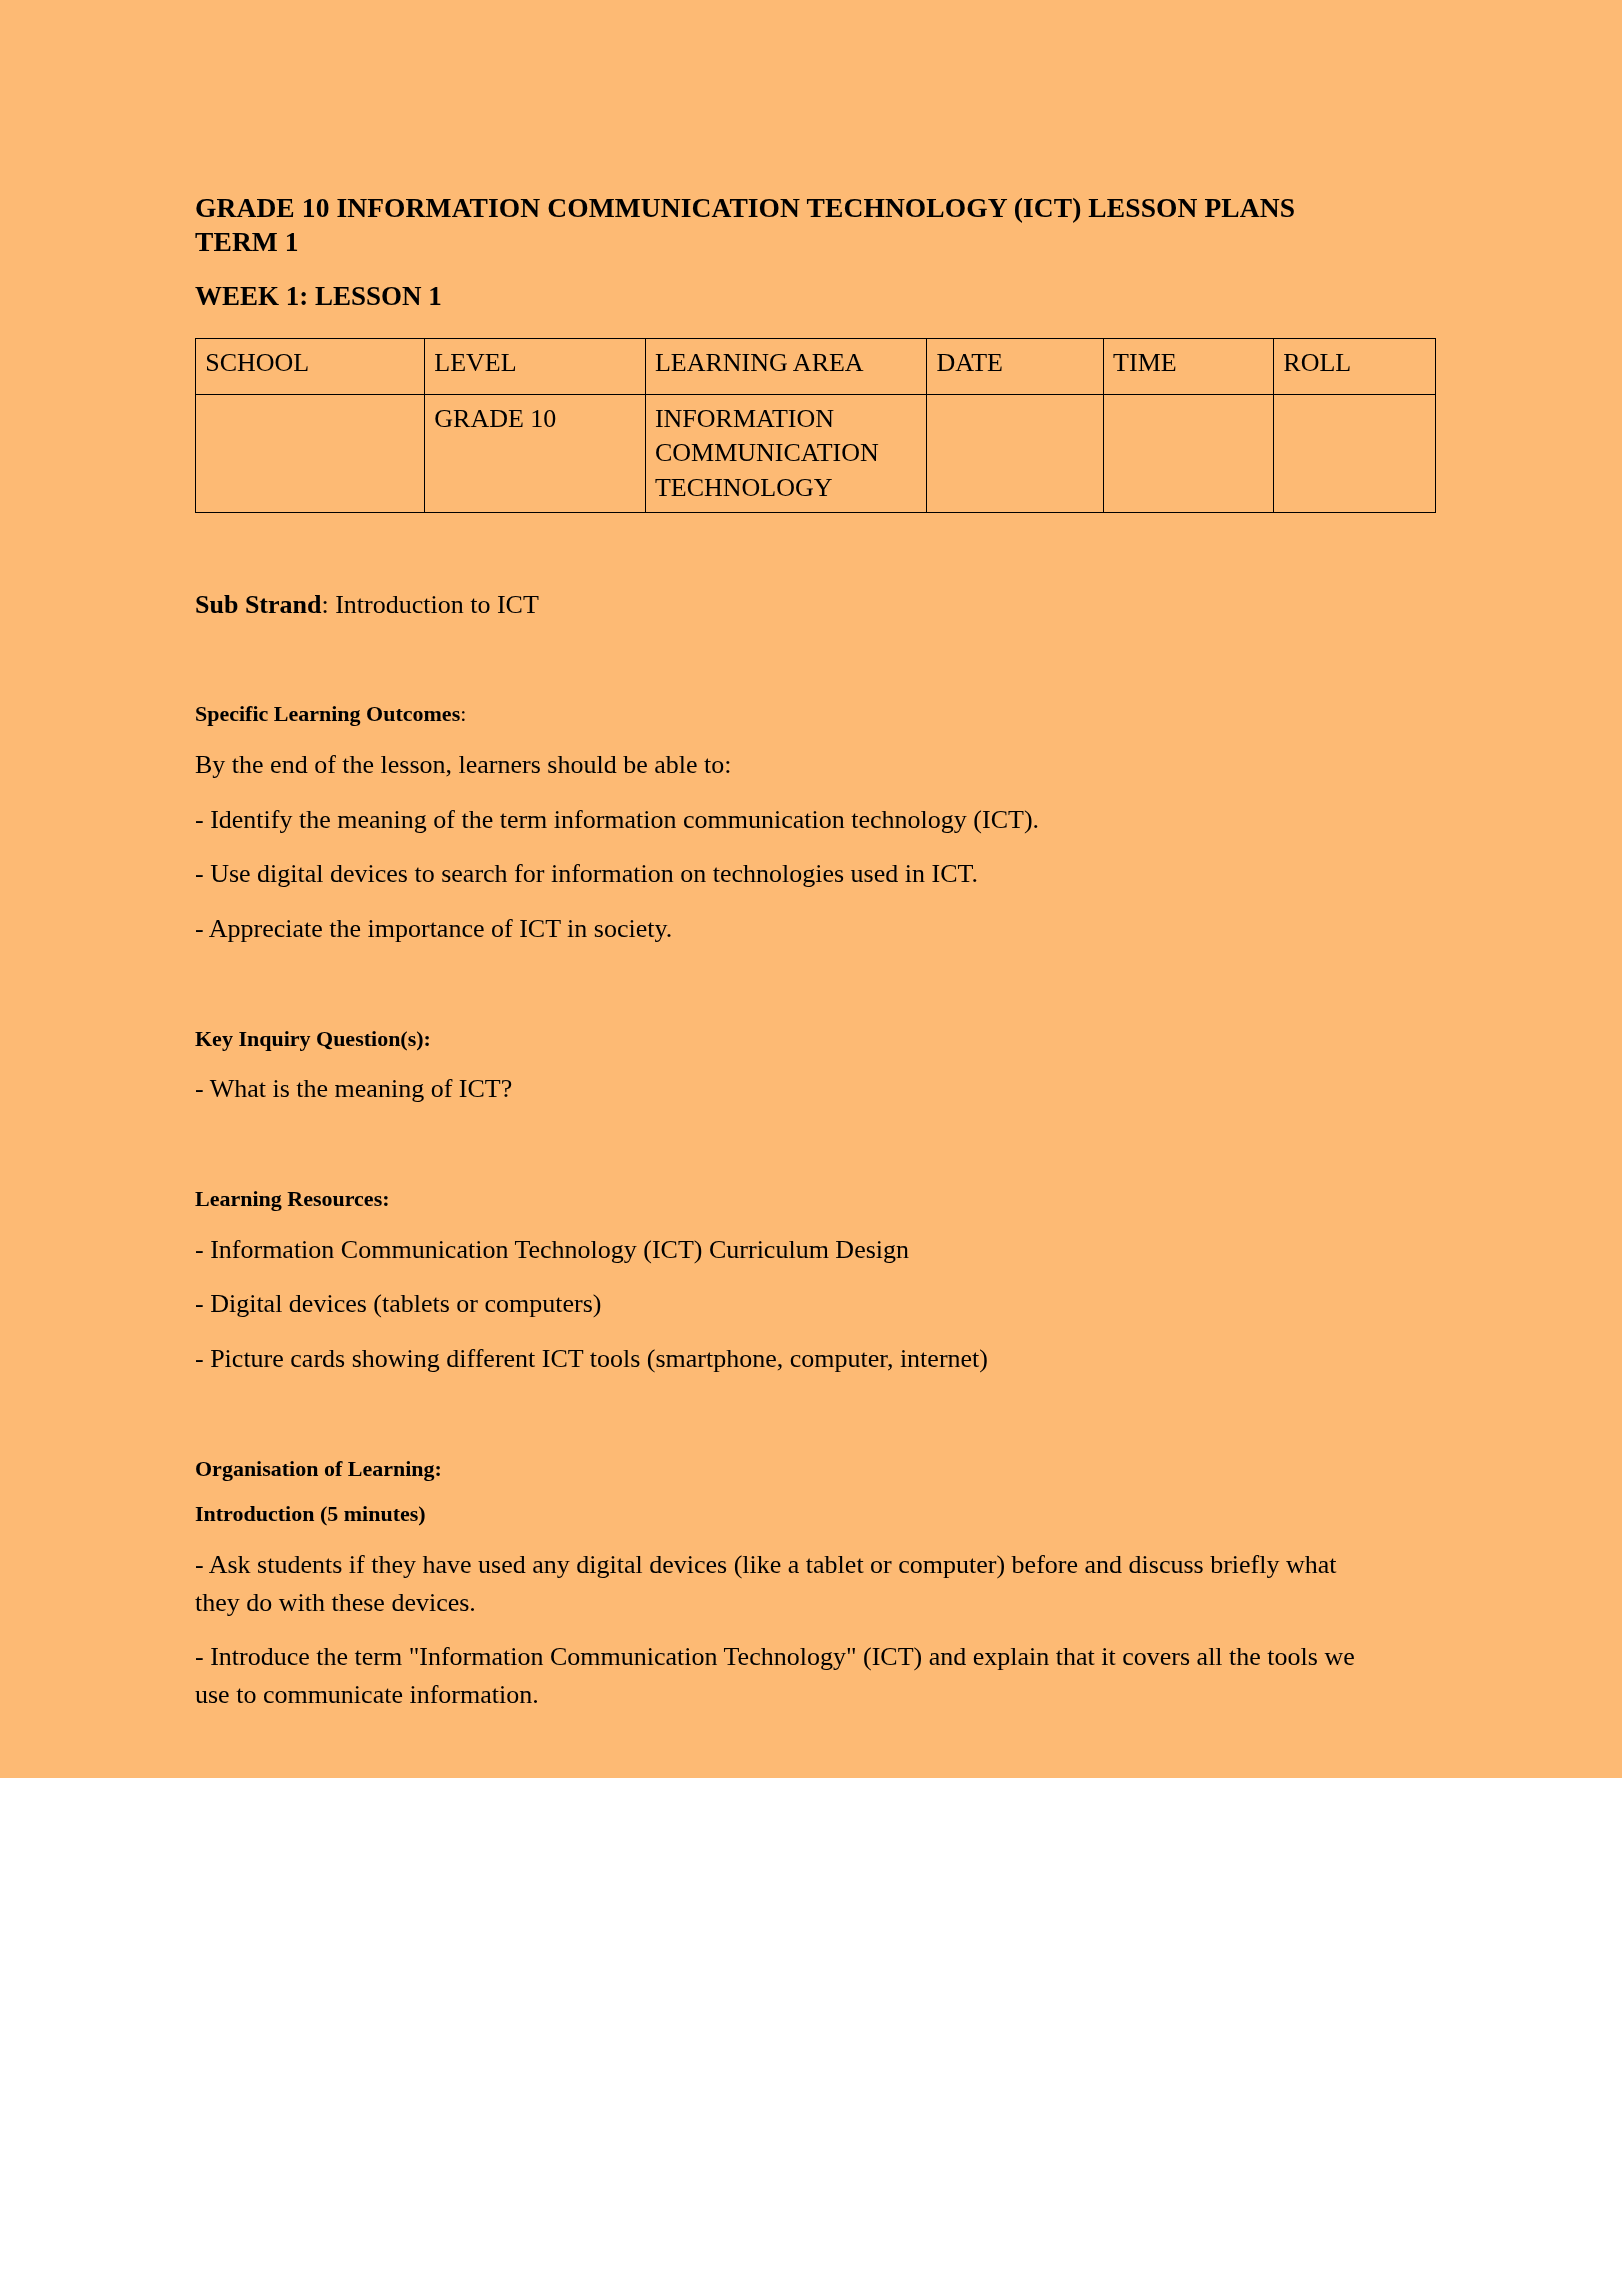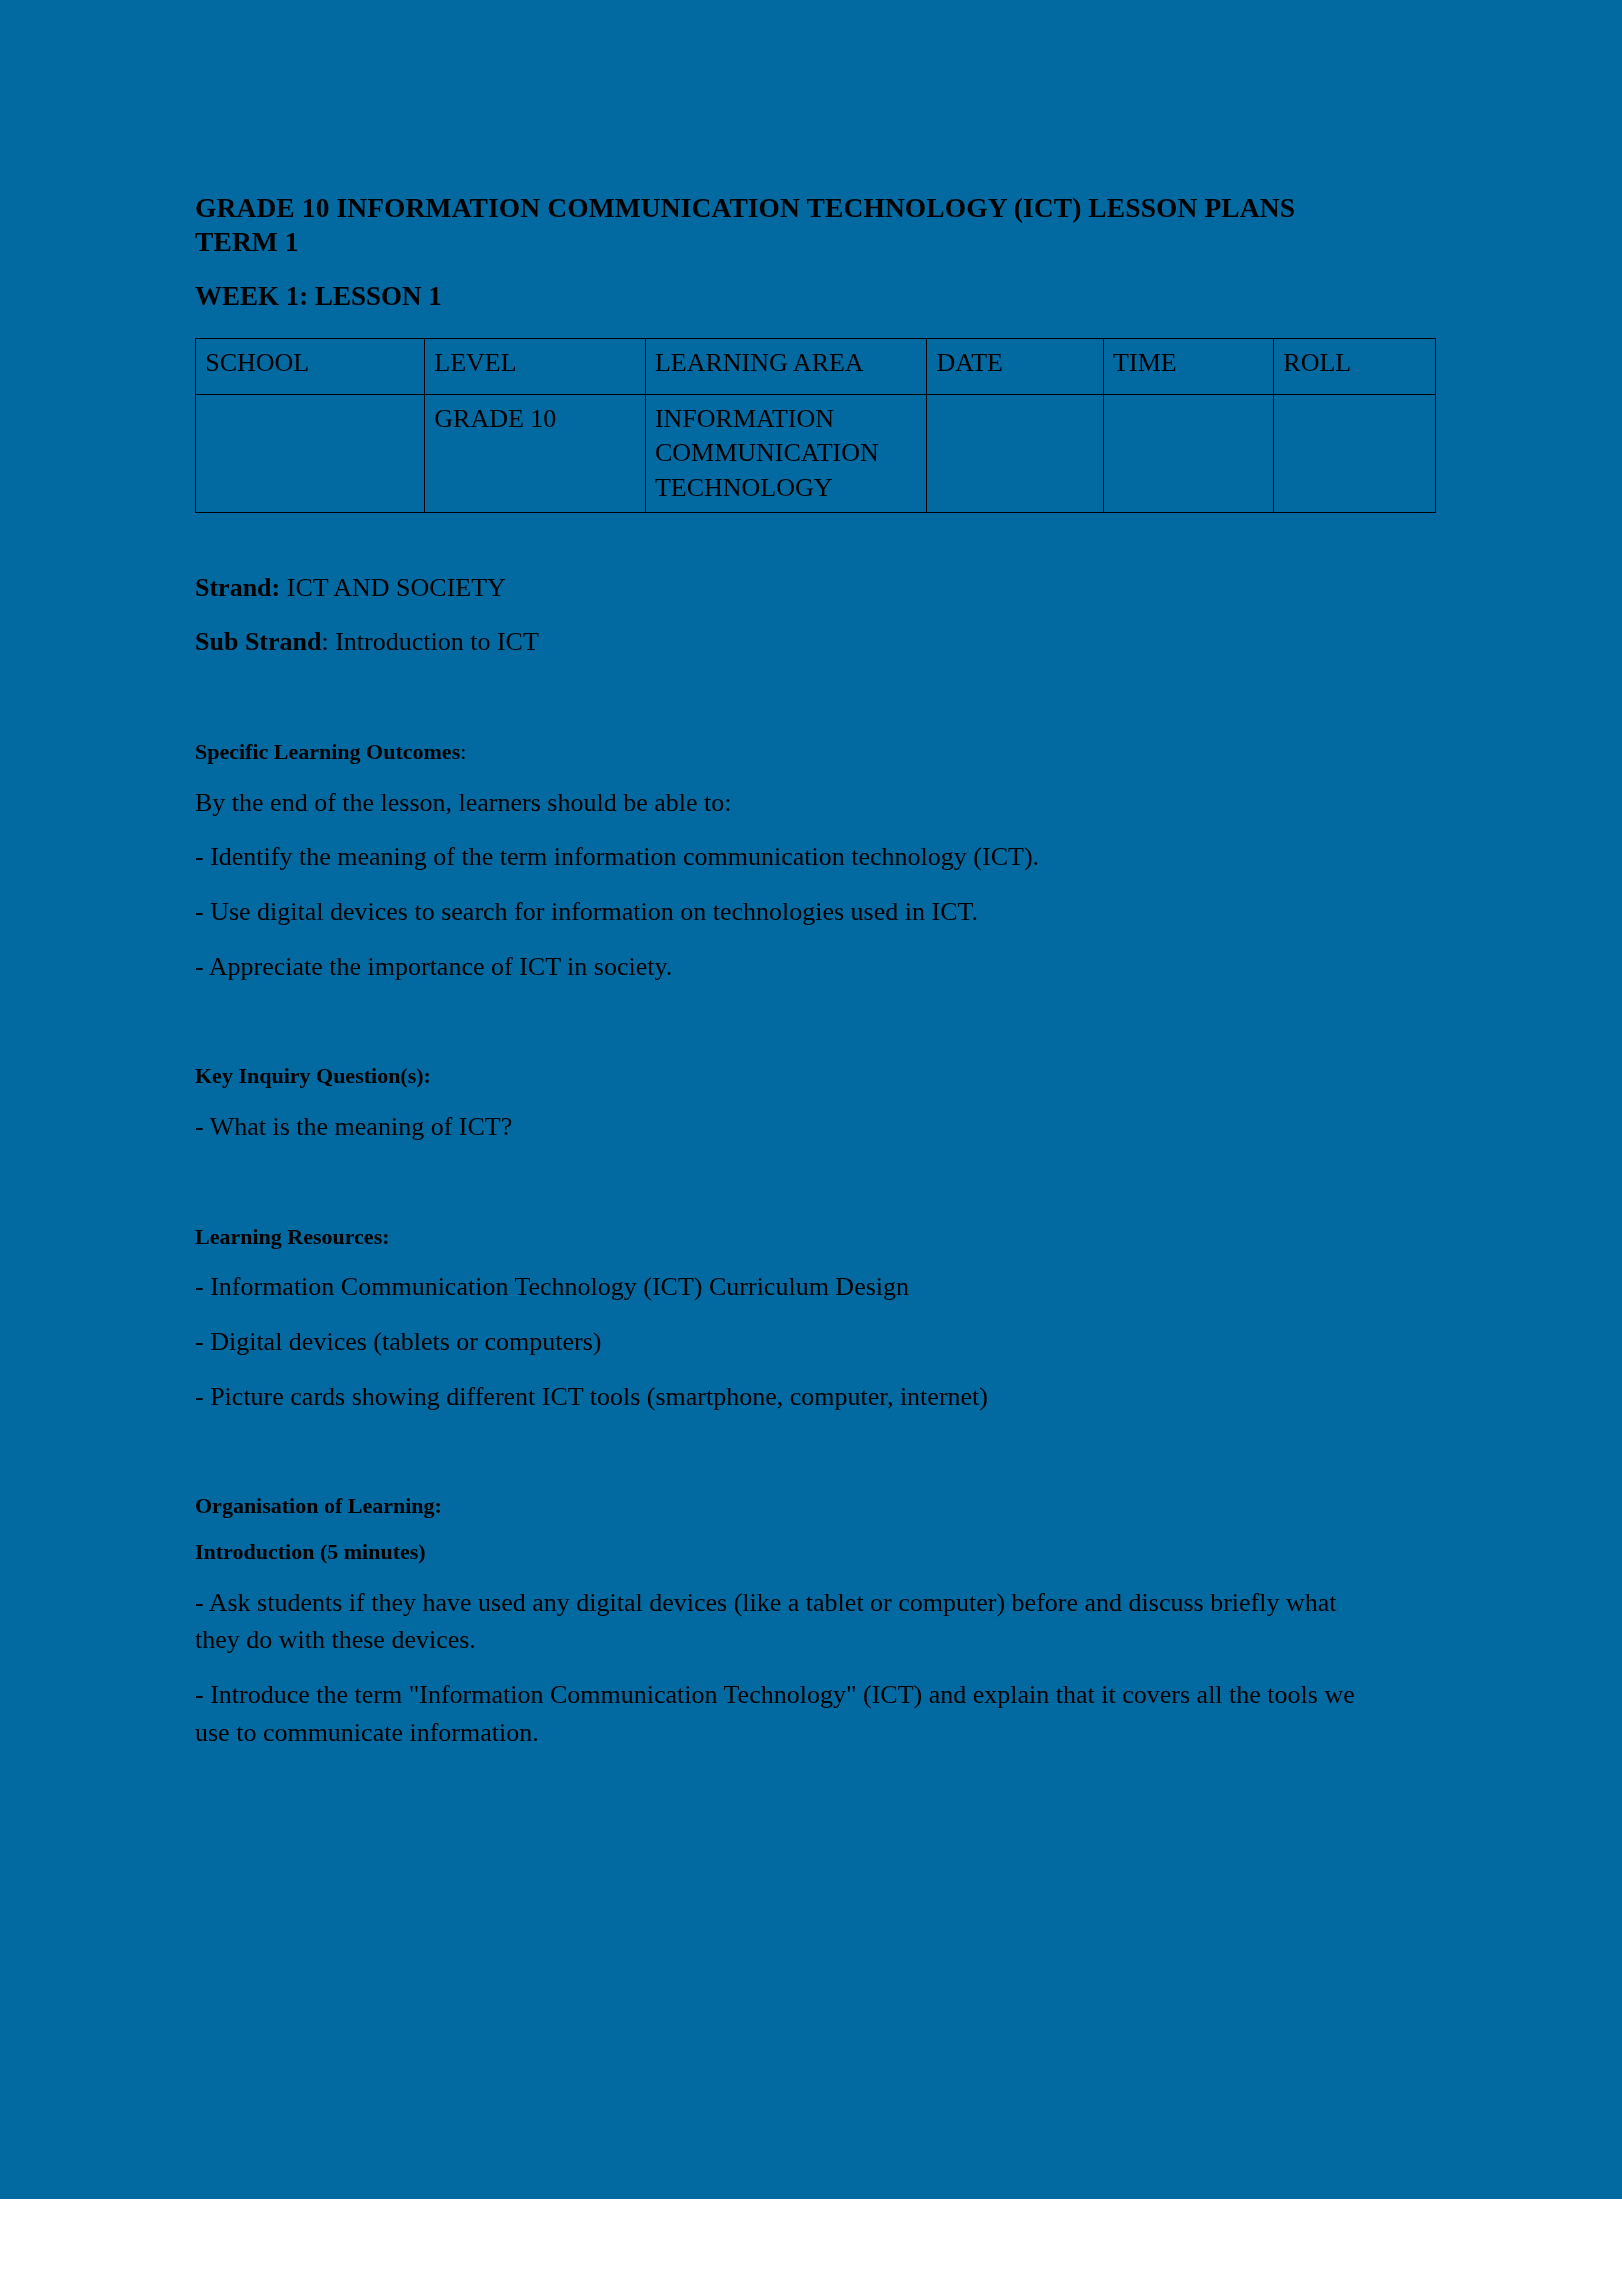--- a/index.html
+++ b/index.html
@@ -4,22 +4,22 @@
 <title>Grade 10 ICT Lesson Plan</title>
 <style>
   html, body {
     margin: 0;
     padding: 0;
     background: #ffffff;
   }
   .page {
     position: relative;
     width: 1623px;
-    height: 2199px;
-    background: #0369a1;
+    height: 1778px;
+    background: #fdba74;
     box-sizing: border-box;
     padding: 191px 255px 0 195px;
     font-family: "Liberation Serif", "DejaVu Serif", serif;
     color: #000000;
     overflow: hidden;
   }
 
   
   .doc-title {
     font-size: 27.5px;
@@ -122,24 +122,20 @@
         <td>INFORMATION COMMUNICATION TECHNOLOGY</td>
         <td class="cell-empty"></td>
         <td class="cell-empty"></td>
         <td class="cell-empty"></td>
       </tr>
     </tbody>
   </table>
 
   <div class="spacer-lg"></div>
 
-  <p class="body-line">
-    <span class="inline-label">Strand:</span>
-    <span>ICT AND SOCIETY</span>
-  </p>
 
   <div class="spacer-sm"></div>
 
   <p class="body-line">
     <span class="inline-label">Sub Strand</span><span>:</span>
     <span>Introduction to ICT</span>
   </p>
 
   <div class="spacer-xl"></div>
 

